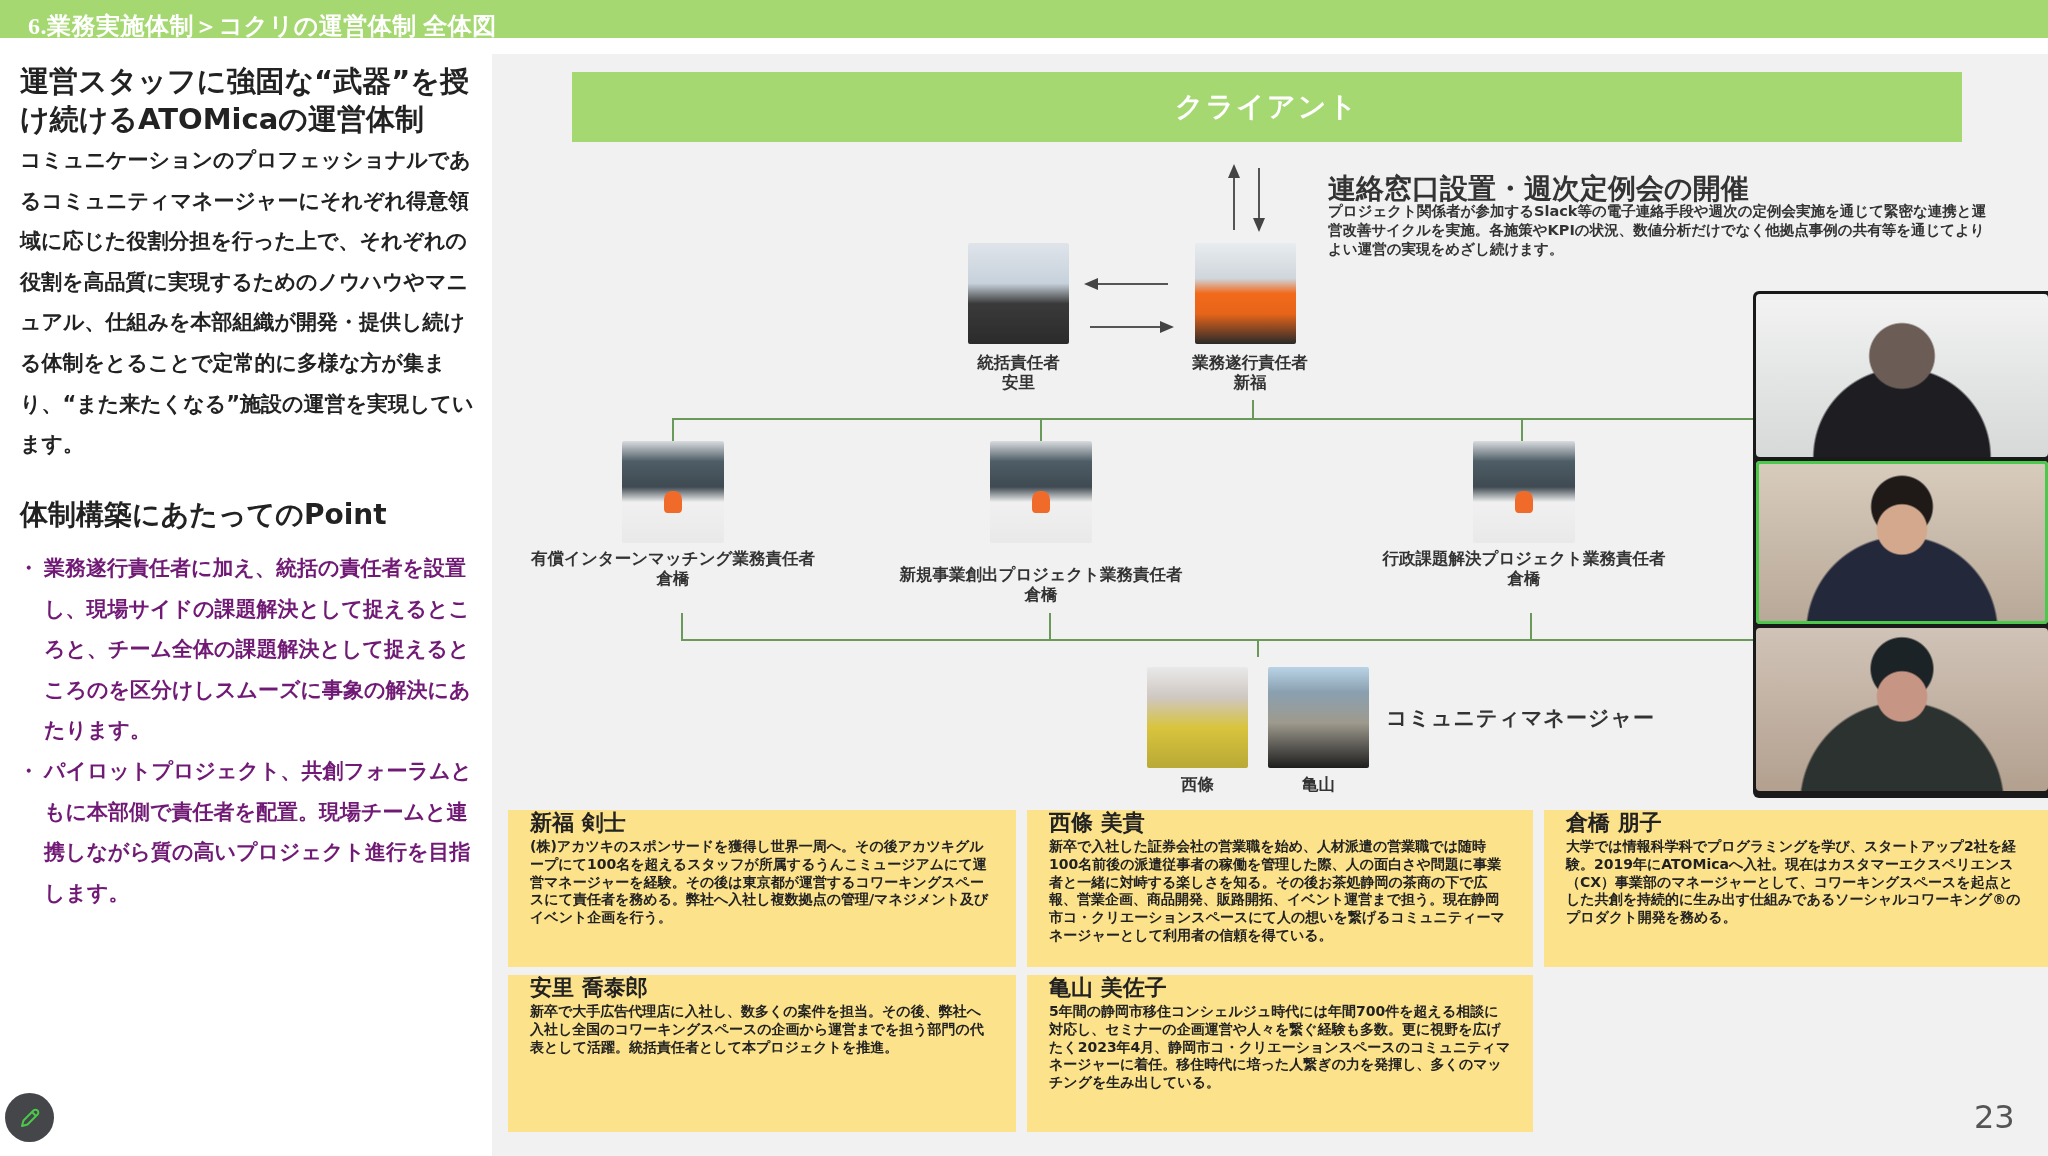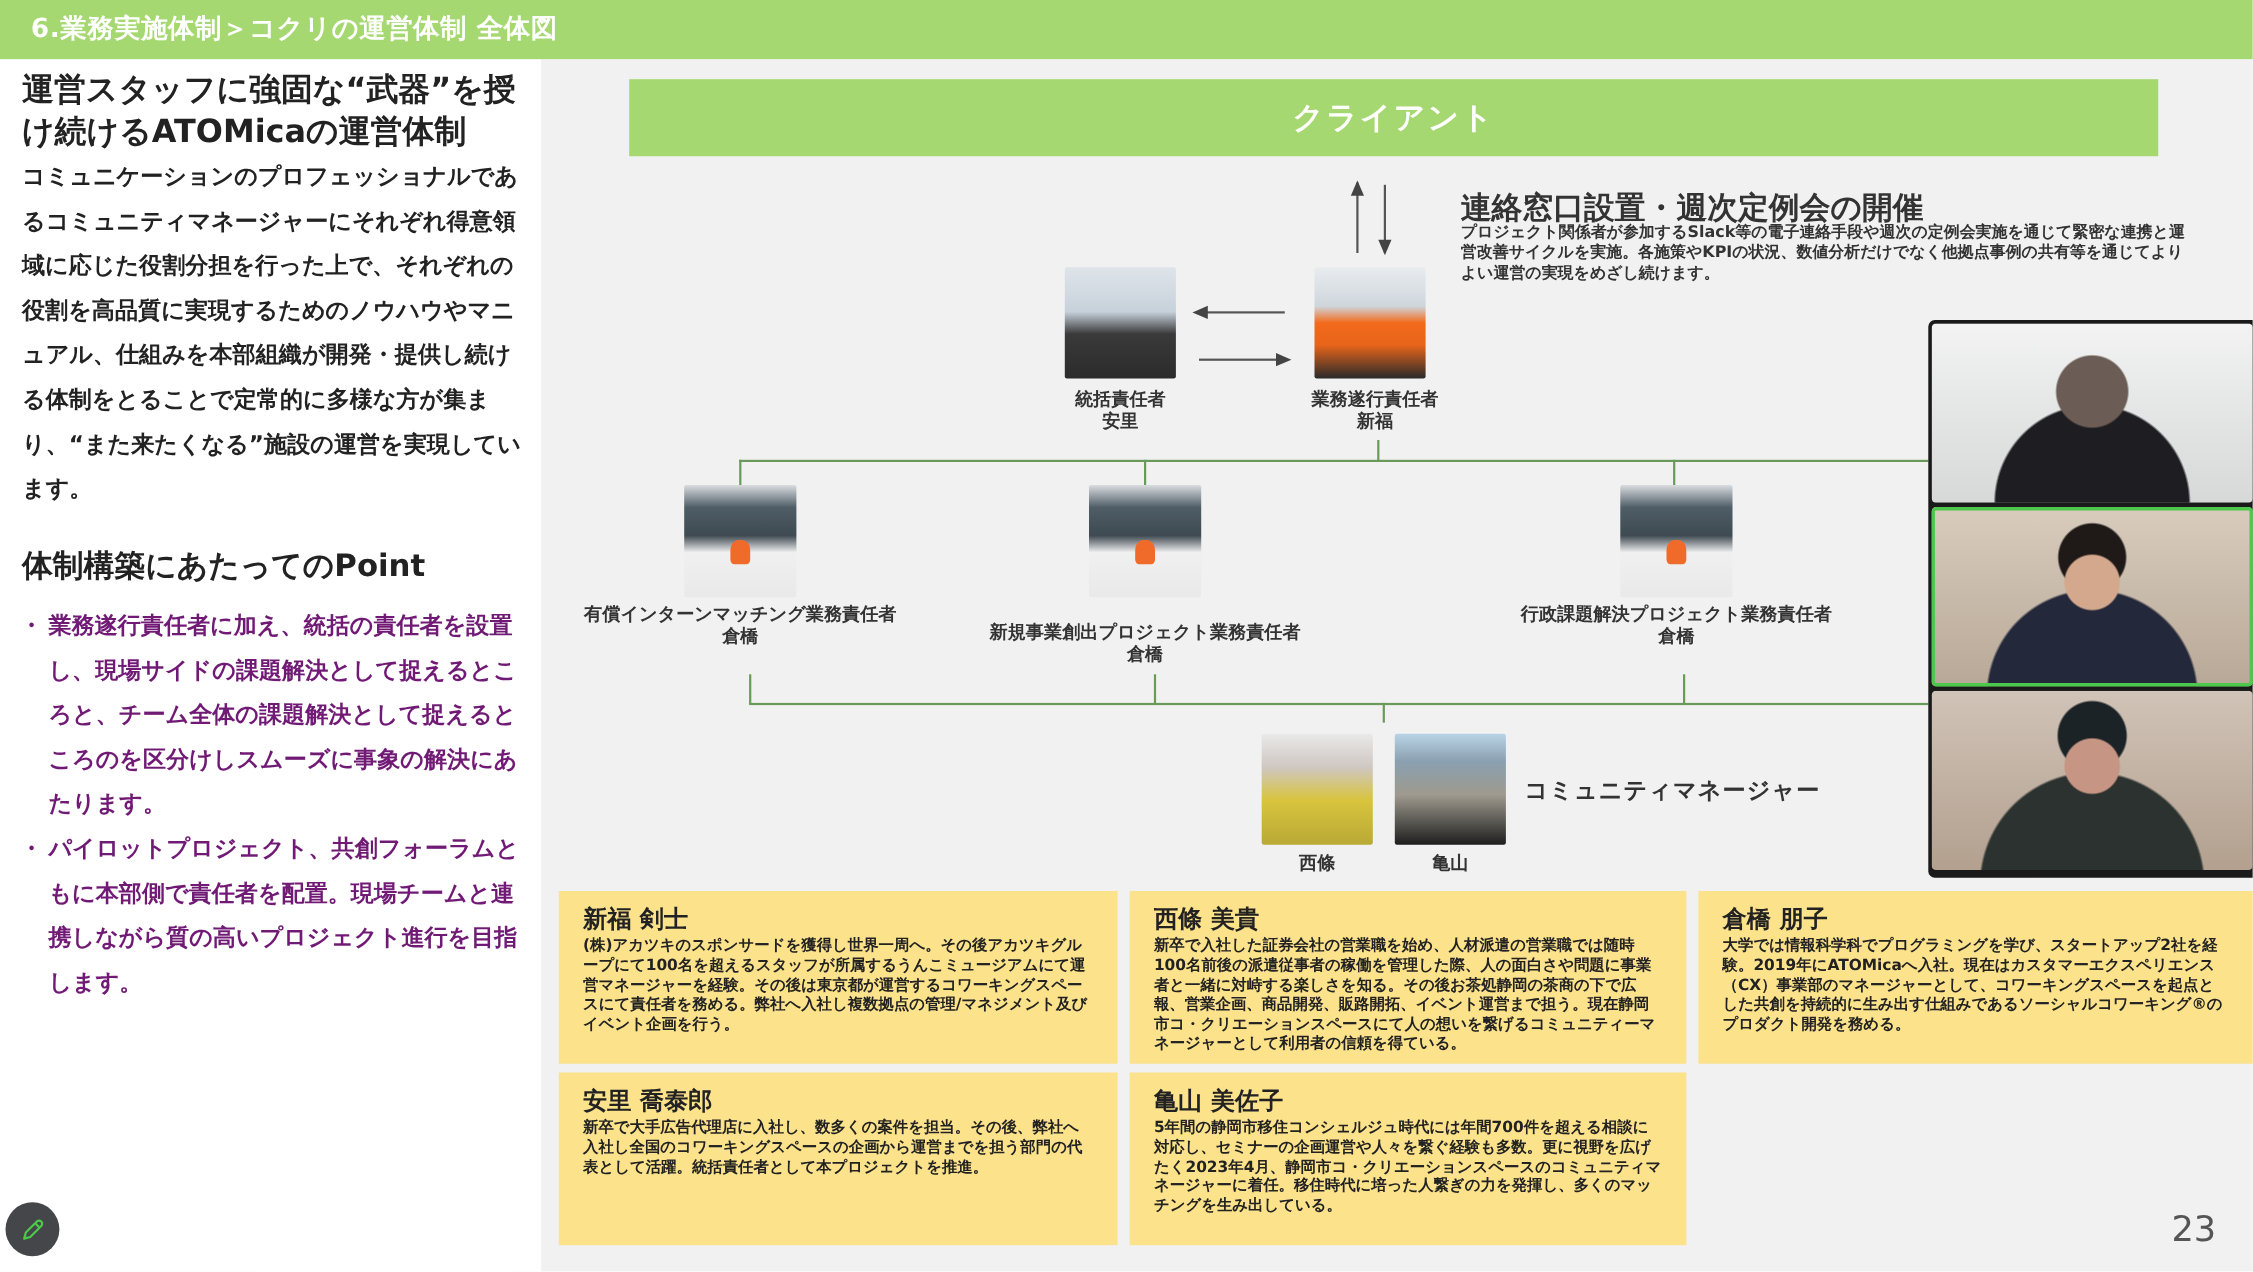--- a/index.html
+++ b/index.html
@@ -1,19 +1,19 @@
 <!DOCTYPE html>
 <html><head>
 <meta charset="utf-8">
 <style>
   * { box-sizing: border-box; margin: 0; padding: 0; }
   html, body { width: 2048px; height: 1156px; overflow: hidden; background: #ffffff; }
   body { font-family: "DejaVu Sans", "Liberation Sans", sans-serif; color: #222; position: relative; }
 
-  .topbar { position: absolute; left: 0; top: 0; width: 2048px; height: 54px; background: #a5d870; }
+  .topbar { position: absolute; left: 0; top: 0; width: 2048px; height: 38px; background: #a5d870; font-family: Liberation Serif, serif; }
   .topbar-title { position: absolute; left: 28px; top: 10px; font-size: 24px; font-weight: bold; color: #ffffff; letter-spacing: 0.5px; }
 
   .left-panel { position: absolute; left: 0; top: 54px; width: 492px; height: 1102px; background: #ffffff; }
   .headline { position: absolute; left: 20px; top: 62px; width: 460px; font-size: 29px; font-weight: bold; line-height: 38px; color: #222; }
   .intro { position: absolute; left: 20px; top: 140px; width: 460px; font-size: 21px; font-weight: bold; line-height: 40.6px; color: #222; }
   .point-title { position: absolute; left: 20px; top: 496px; font-size: 28px; font-weight: bold; color: #222; }
   .point-list { position: absolute; left: 22px; top: 548px; width: 456px; list-style: none; }
   .point-list li { position: relative; padding-left: 22px; font-size: 21px; font-weight: bold; line-height: 40.6px; color: #701a75; }
   .point-list li::before { content: "・"; position: absolute; left: -4px; top: 0; }
 
@@ -56,21 +56,21 @@
   .hline, .vline { position: absolute; background: #6a9a5a; }
   .hline { height: 2px; }
   .vline { width: 2px; }
 
   .arrow-left, .arrow-right { position: absolute; height: 2px; background: #555; width: 80px; }
   .arrow-left { left: 1088px; top: 283px; }
   .arrow-left::before { content: ""; position: absolute; left: -4px; top: -5px; border-top: 6px solid transparent; border-bottom: 6px solid transparent; border-right: 14px solid #444; }
   .arrow-right { left: 1090px; top: 326px; }
   .arrow-right::after { content: ""; position: absolute; right: -4px; top: -5px; border-top: 6px solid transparent; border-bottom: 6px solid transparent; border-left: 14px solid #444; }
 
-  .bio-card { position: absolute; background: #fbe28b; padding: 14px 22px; }
+  .bio-card { position: absolute; background: #fbe28b; padding: 0 22px; }
   .bio-name { font-size: 22px; font-weight: bold; color: #222; line-height: 26px; }
   .bio-text { font-size: 14px; font-weight: bold; color: #222; line-height: 17.8px; margin-top: 2px; }
   .bio-1 { left: 508px; top: 810px; width: 508px; height: 157px; }
   .bio-2 { left: 1027px; top: 810px; width: 506px; height: 157px; }
   .bio-3 { left: 1544px; top: 810px; width: 504px; height: 157px; }
   .bio-4 { left: 508px; top: 975px; width: 508px; height: 157px; }
   .bio-5 { left: 1027px; top: 975px; width: 506px; height: 157px; }
 
   .page-number { position: absolute; left: 1974px; top: 1098px; font-size: 32px; color: #555; }
 

